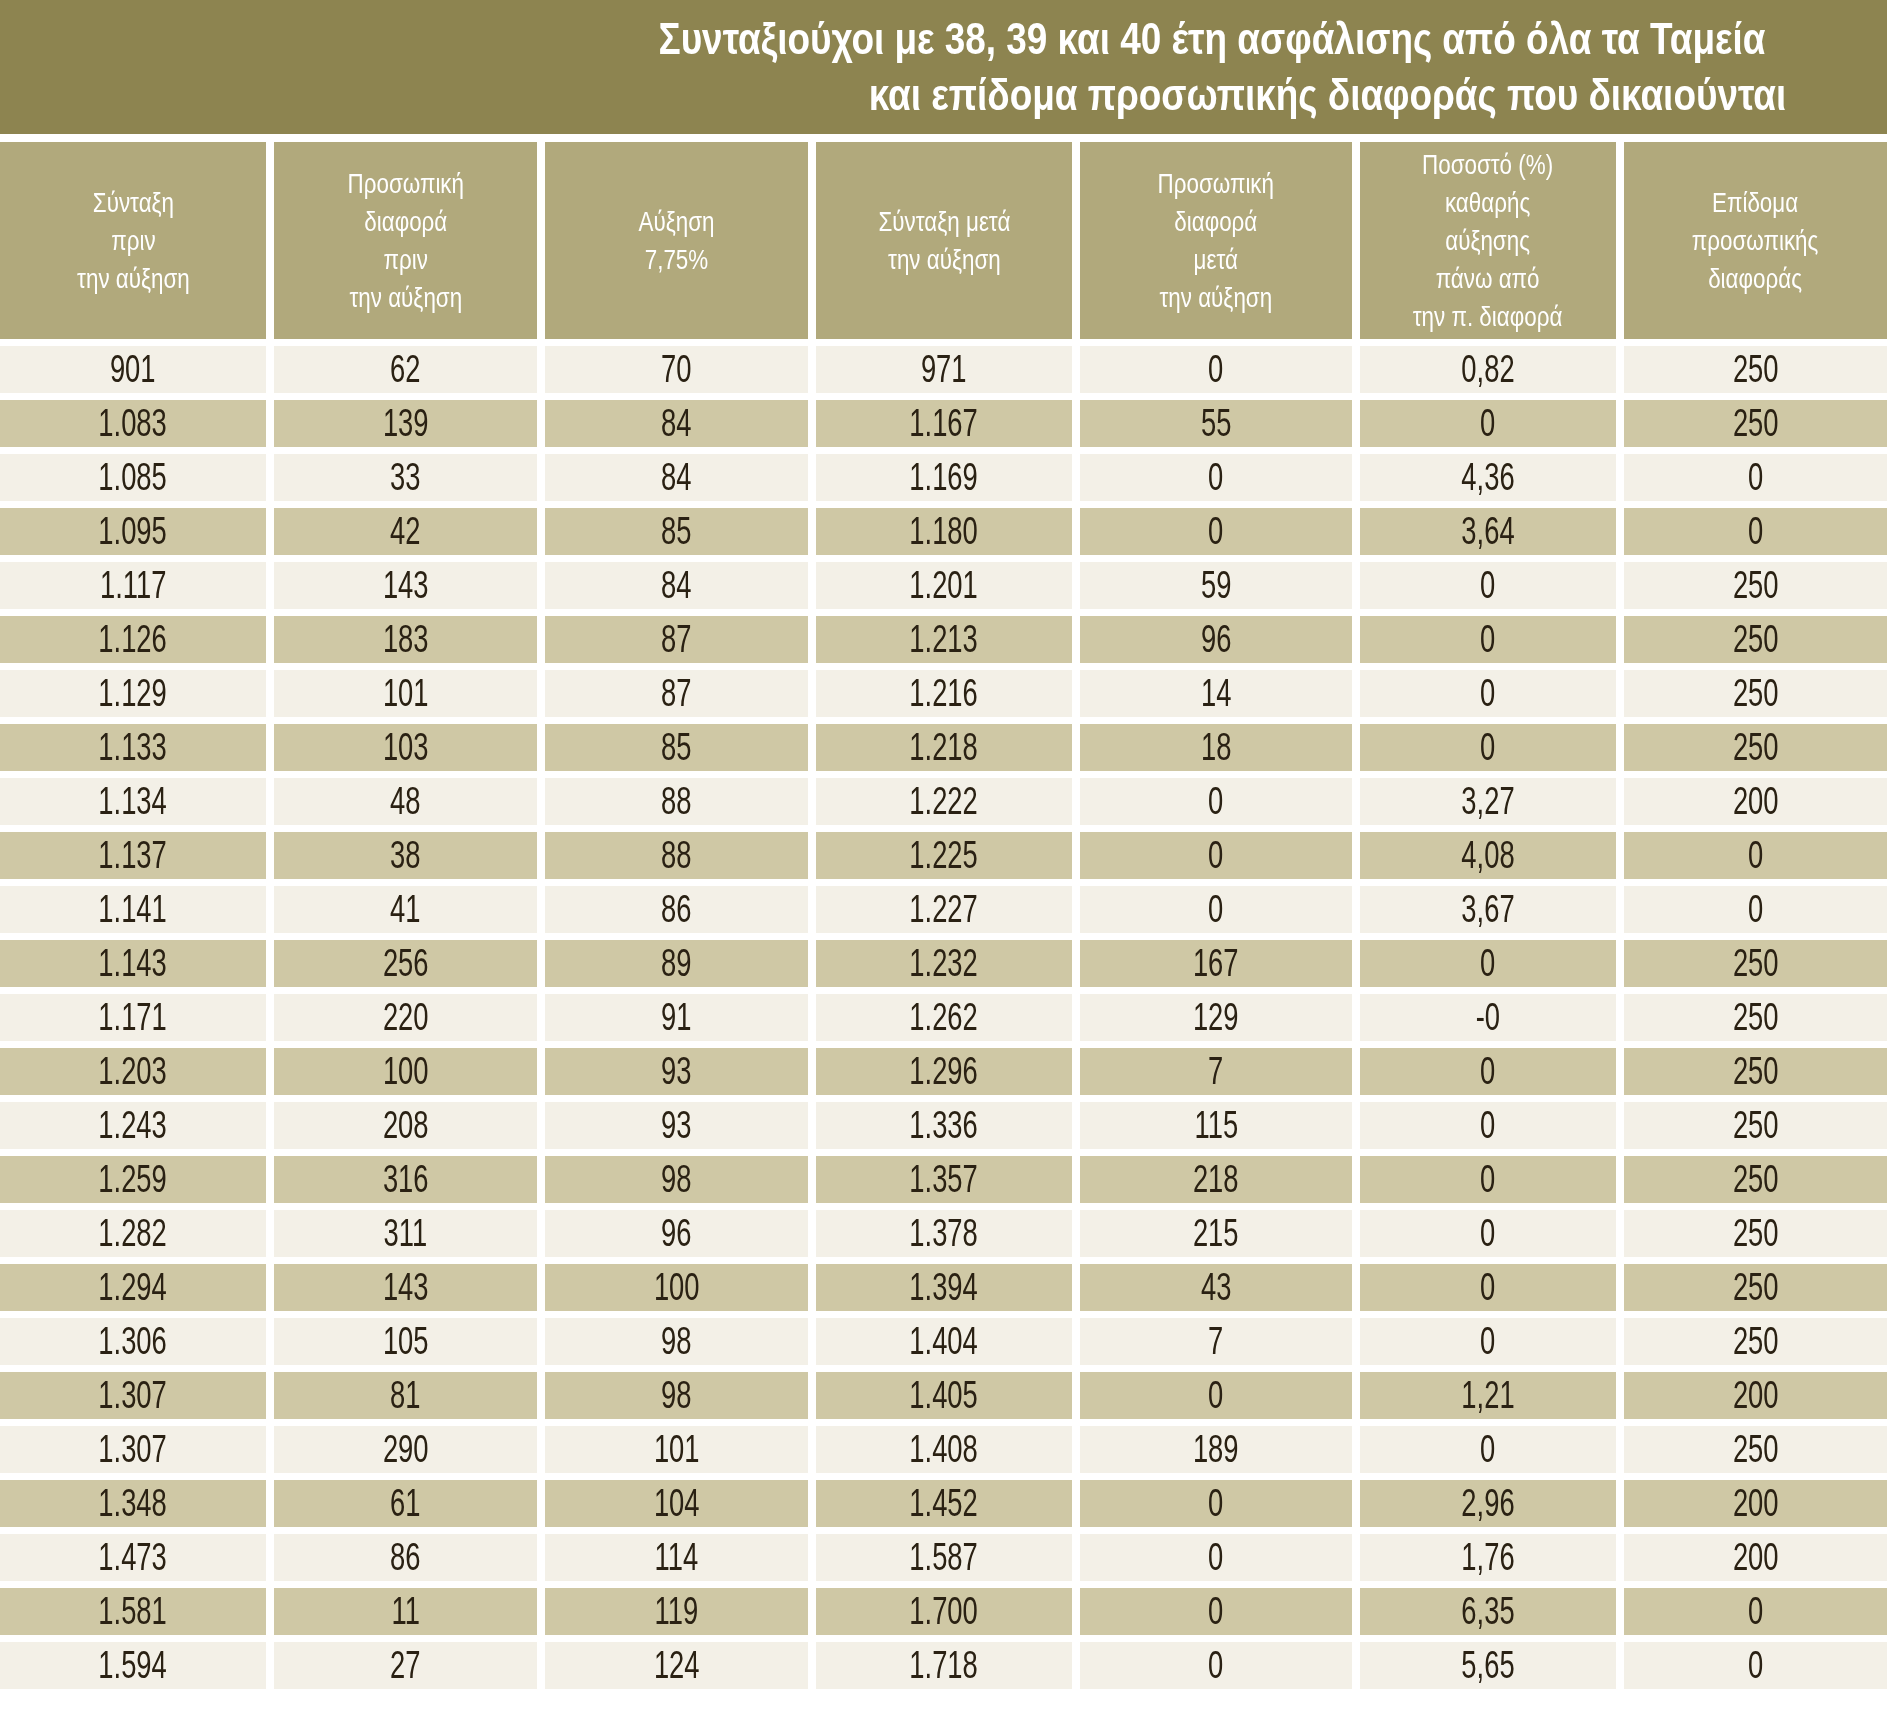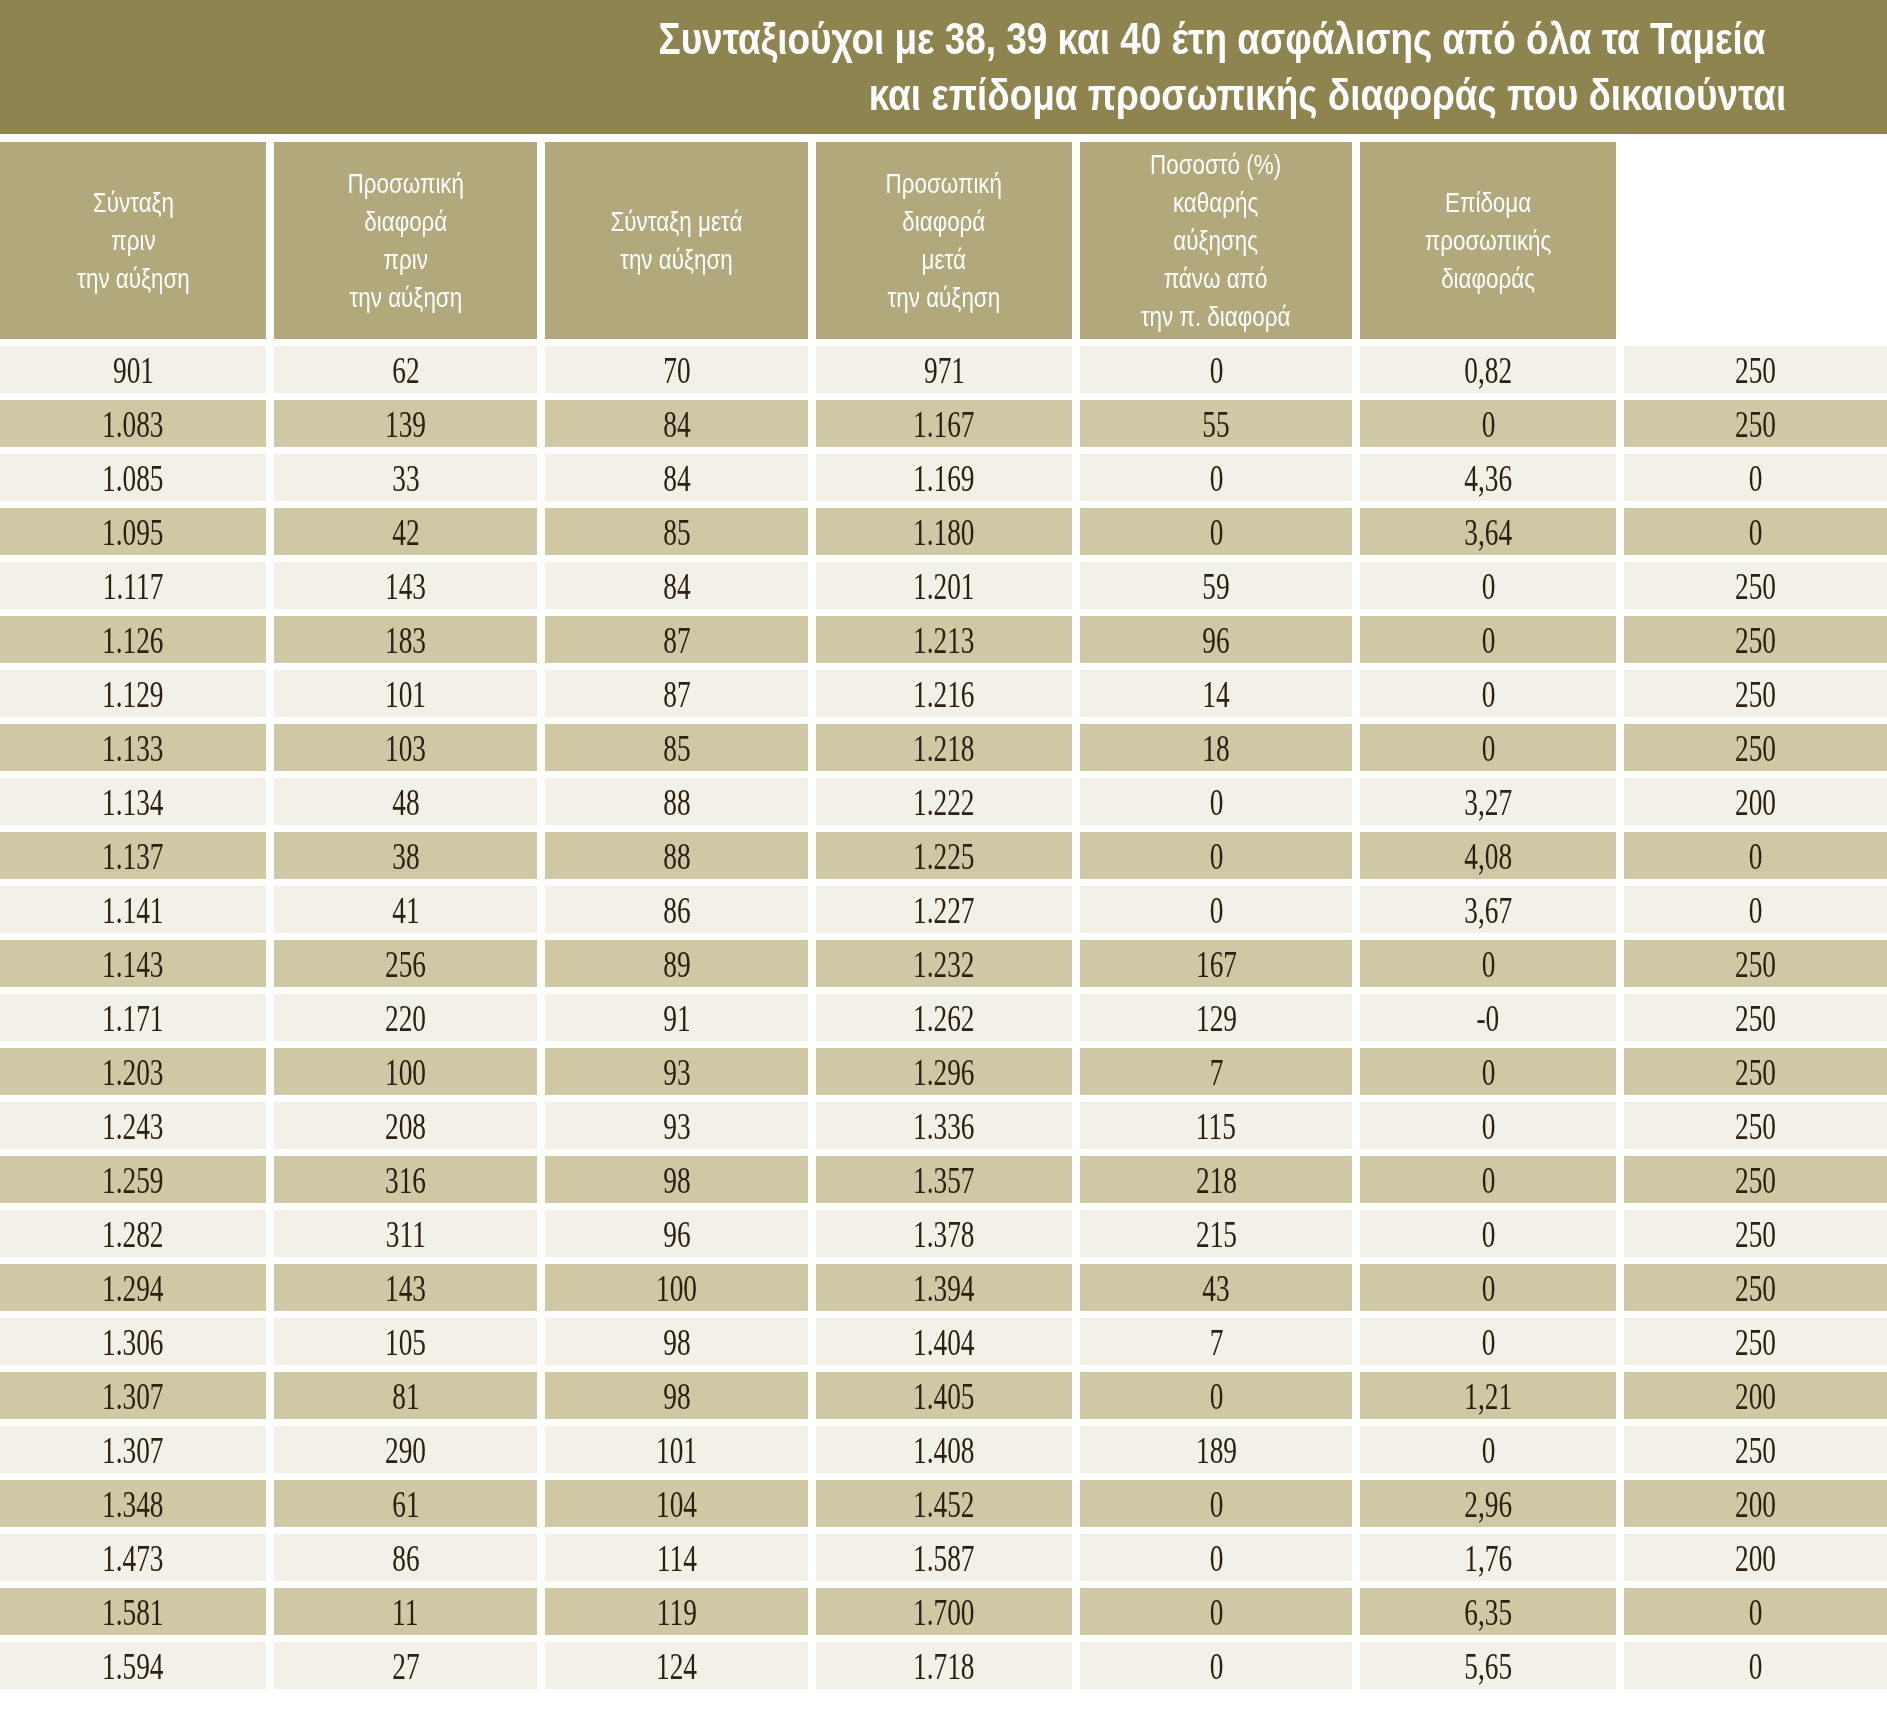--- a/index.html
+++ b/index.html
@@ -24,21 +24,21 @@
   .thead{margin-top:8px;}
   .hcell{
     height:197px;background:var(--header-bg,#b1a97c);
     display:flex;align-items:center;justify-content:center;text-align:center;
   }
   .hx{
     color:var(--text-light,#ffffff);font-size:28px;line-height:38px;
     white-space:pre-line;display:inline-block;transform:scaleX(0.80);
   }
   .tbody{display:flex;flex-direction:column;row-gap:7px;margin-top:7px;}
-  .trow{height:47px;font-family:Liberation Serif, serif;}
+  .trow{height:47px;}
   .tcell{display:flex;align-items:center;justify-content:center;}
   .trow.light .tcell{background:var(--row-light,#f3f0e7);}
   .trow.dark  .tcell{background:var(--row-dark,#cfc8a5);}
   .num{
     color:var(--text-dark,#2a2113);font-size:38px;
     display:inline-block;transform:scaleX(0.72);white-space:nowrap;
   }
 </style>
 </head>
 <body style="--title-bg: #8d8450; --header-bg: #b1a97c; --row-light: #f3f0e7; --row-dark: #cfc8a5; --text-dark: #2a2113; --text-light: #ffffff;">
@@ -56,20 +56,24 @@
 πριν
 την αύξηση</span>
         </div>
         <div class="hcell">
           <span class="hx">Προσωπική
 διαφορά
 πριν
 την αύξηση</span>
         </div>
         <div class="hcell">
+          <span class="hx">Αύξηση
+7,75%</span>
+        </div>
+        <div class="hcell">
           <span class="hx">Σύνταξη μετά
 την αύξηση</span>
         </div>
         <div class="hcell">
           <span class="hx">Προσωπική
 διαφορά
 μετά
 την αύξηση</span>
         </div>
         <div class="hcell">

